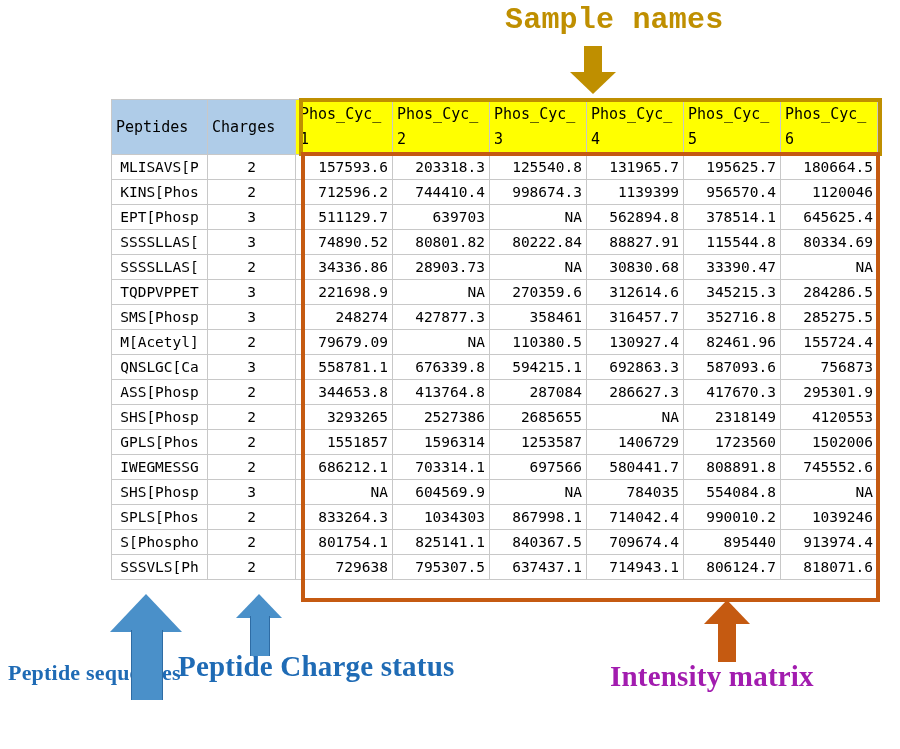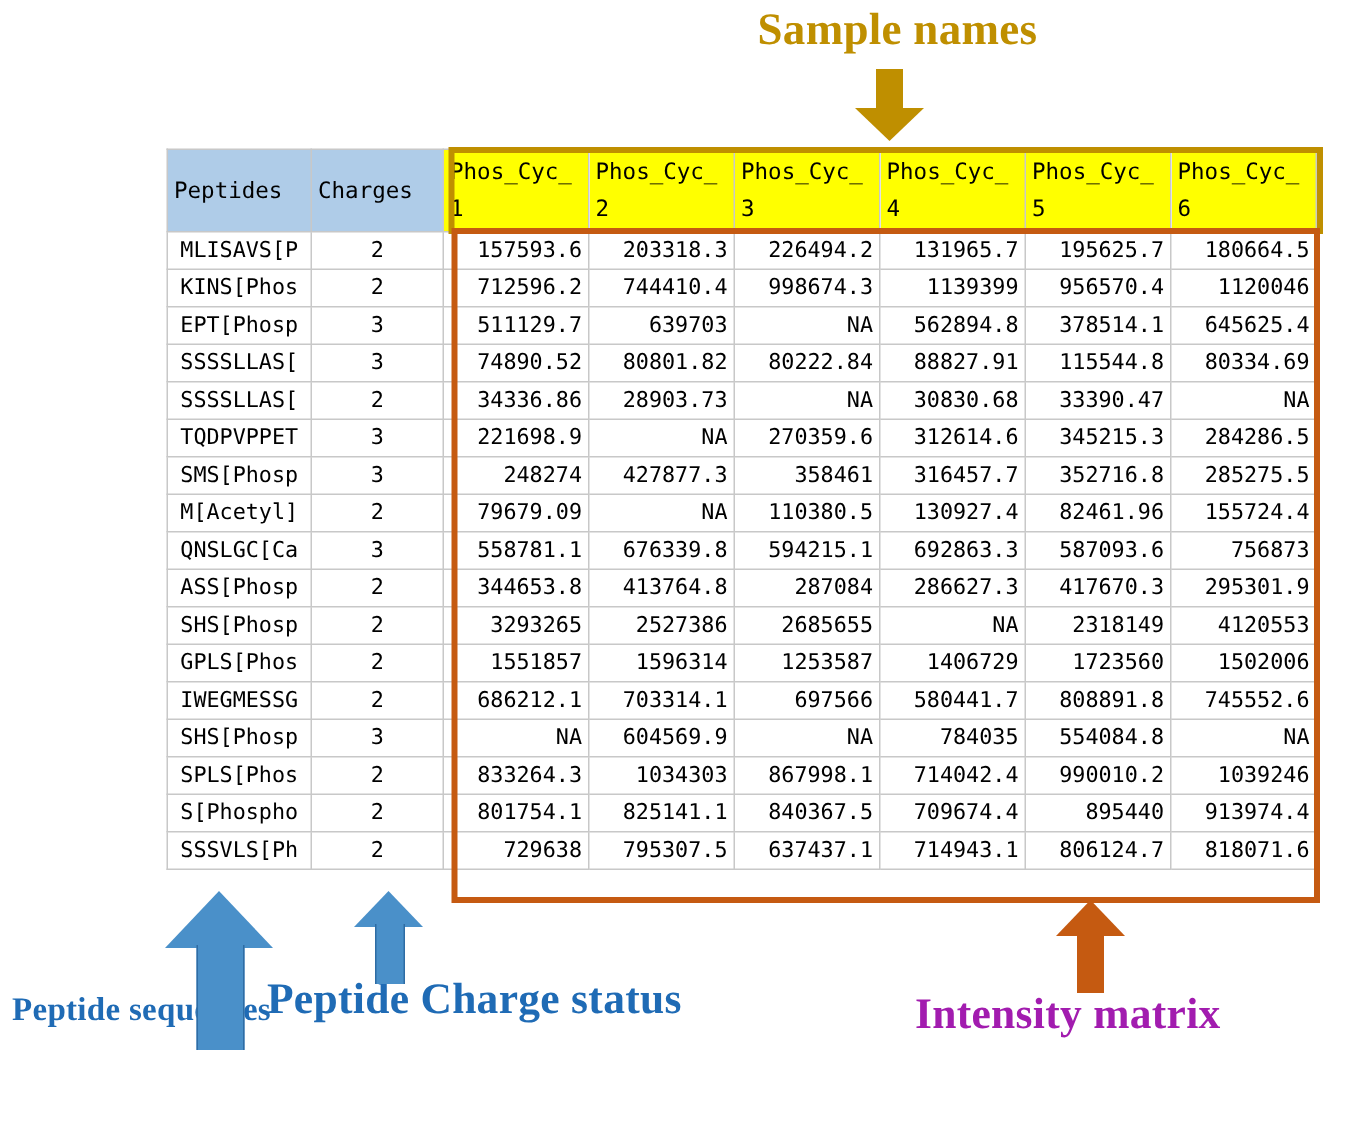--- a/index.html
+++ b/index.html
@@ -16,20 +16,21 @@
     position:absolute;
     font-family:"Liberation Serif", serif;
     font-weight:bold;
     white-space:nowrap;
     letter-spacing:.2px;
   }
   #anno-sample-names{
     left:505px; top:3px;
     font-size:30px;
     color:#BF8F00;
+    font-family:Liberation Mono, monospace;
   }
   #anno-peptide-sequences{
     left:8px; top:660px;
     font-size:22px;
     color:#1F6BB5;
   }
   #anno-charge-status{
     left:178px; top:650px;
     font-size:29px;
     color:#1F6BB5;
@@ -186,21 +187,21 @@
         <th class="sample">Phos_Cyc_5</th>
         <th class="sample">Phos_Cyc_6</th>
       </tr>
     </thead>
     <tbody id="sheet-body">
         <tr>
           <td class="pep">MLISAVS[P</td>
           <td class="chg">2</td>
           <td class="val">157593.6</td>
           <td class="val">203318.3</td>
-          <td class="val">226494.2</td>
+          <td class="val">125540.8</td>
           <td class="val">131965.7</td>
           <td class="val">195625.7</td>
           <td class="val">180664.5</td>
         </tr>
         <tr>
           <td class="pep">KINS[Phos</td>
           <td class="chg">2</td>
           <td class="val">712596.2</td>
           <td class="val">744410.4</td>
           <td class="val">998674.3</td>

